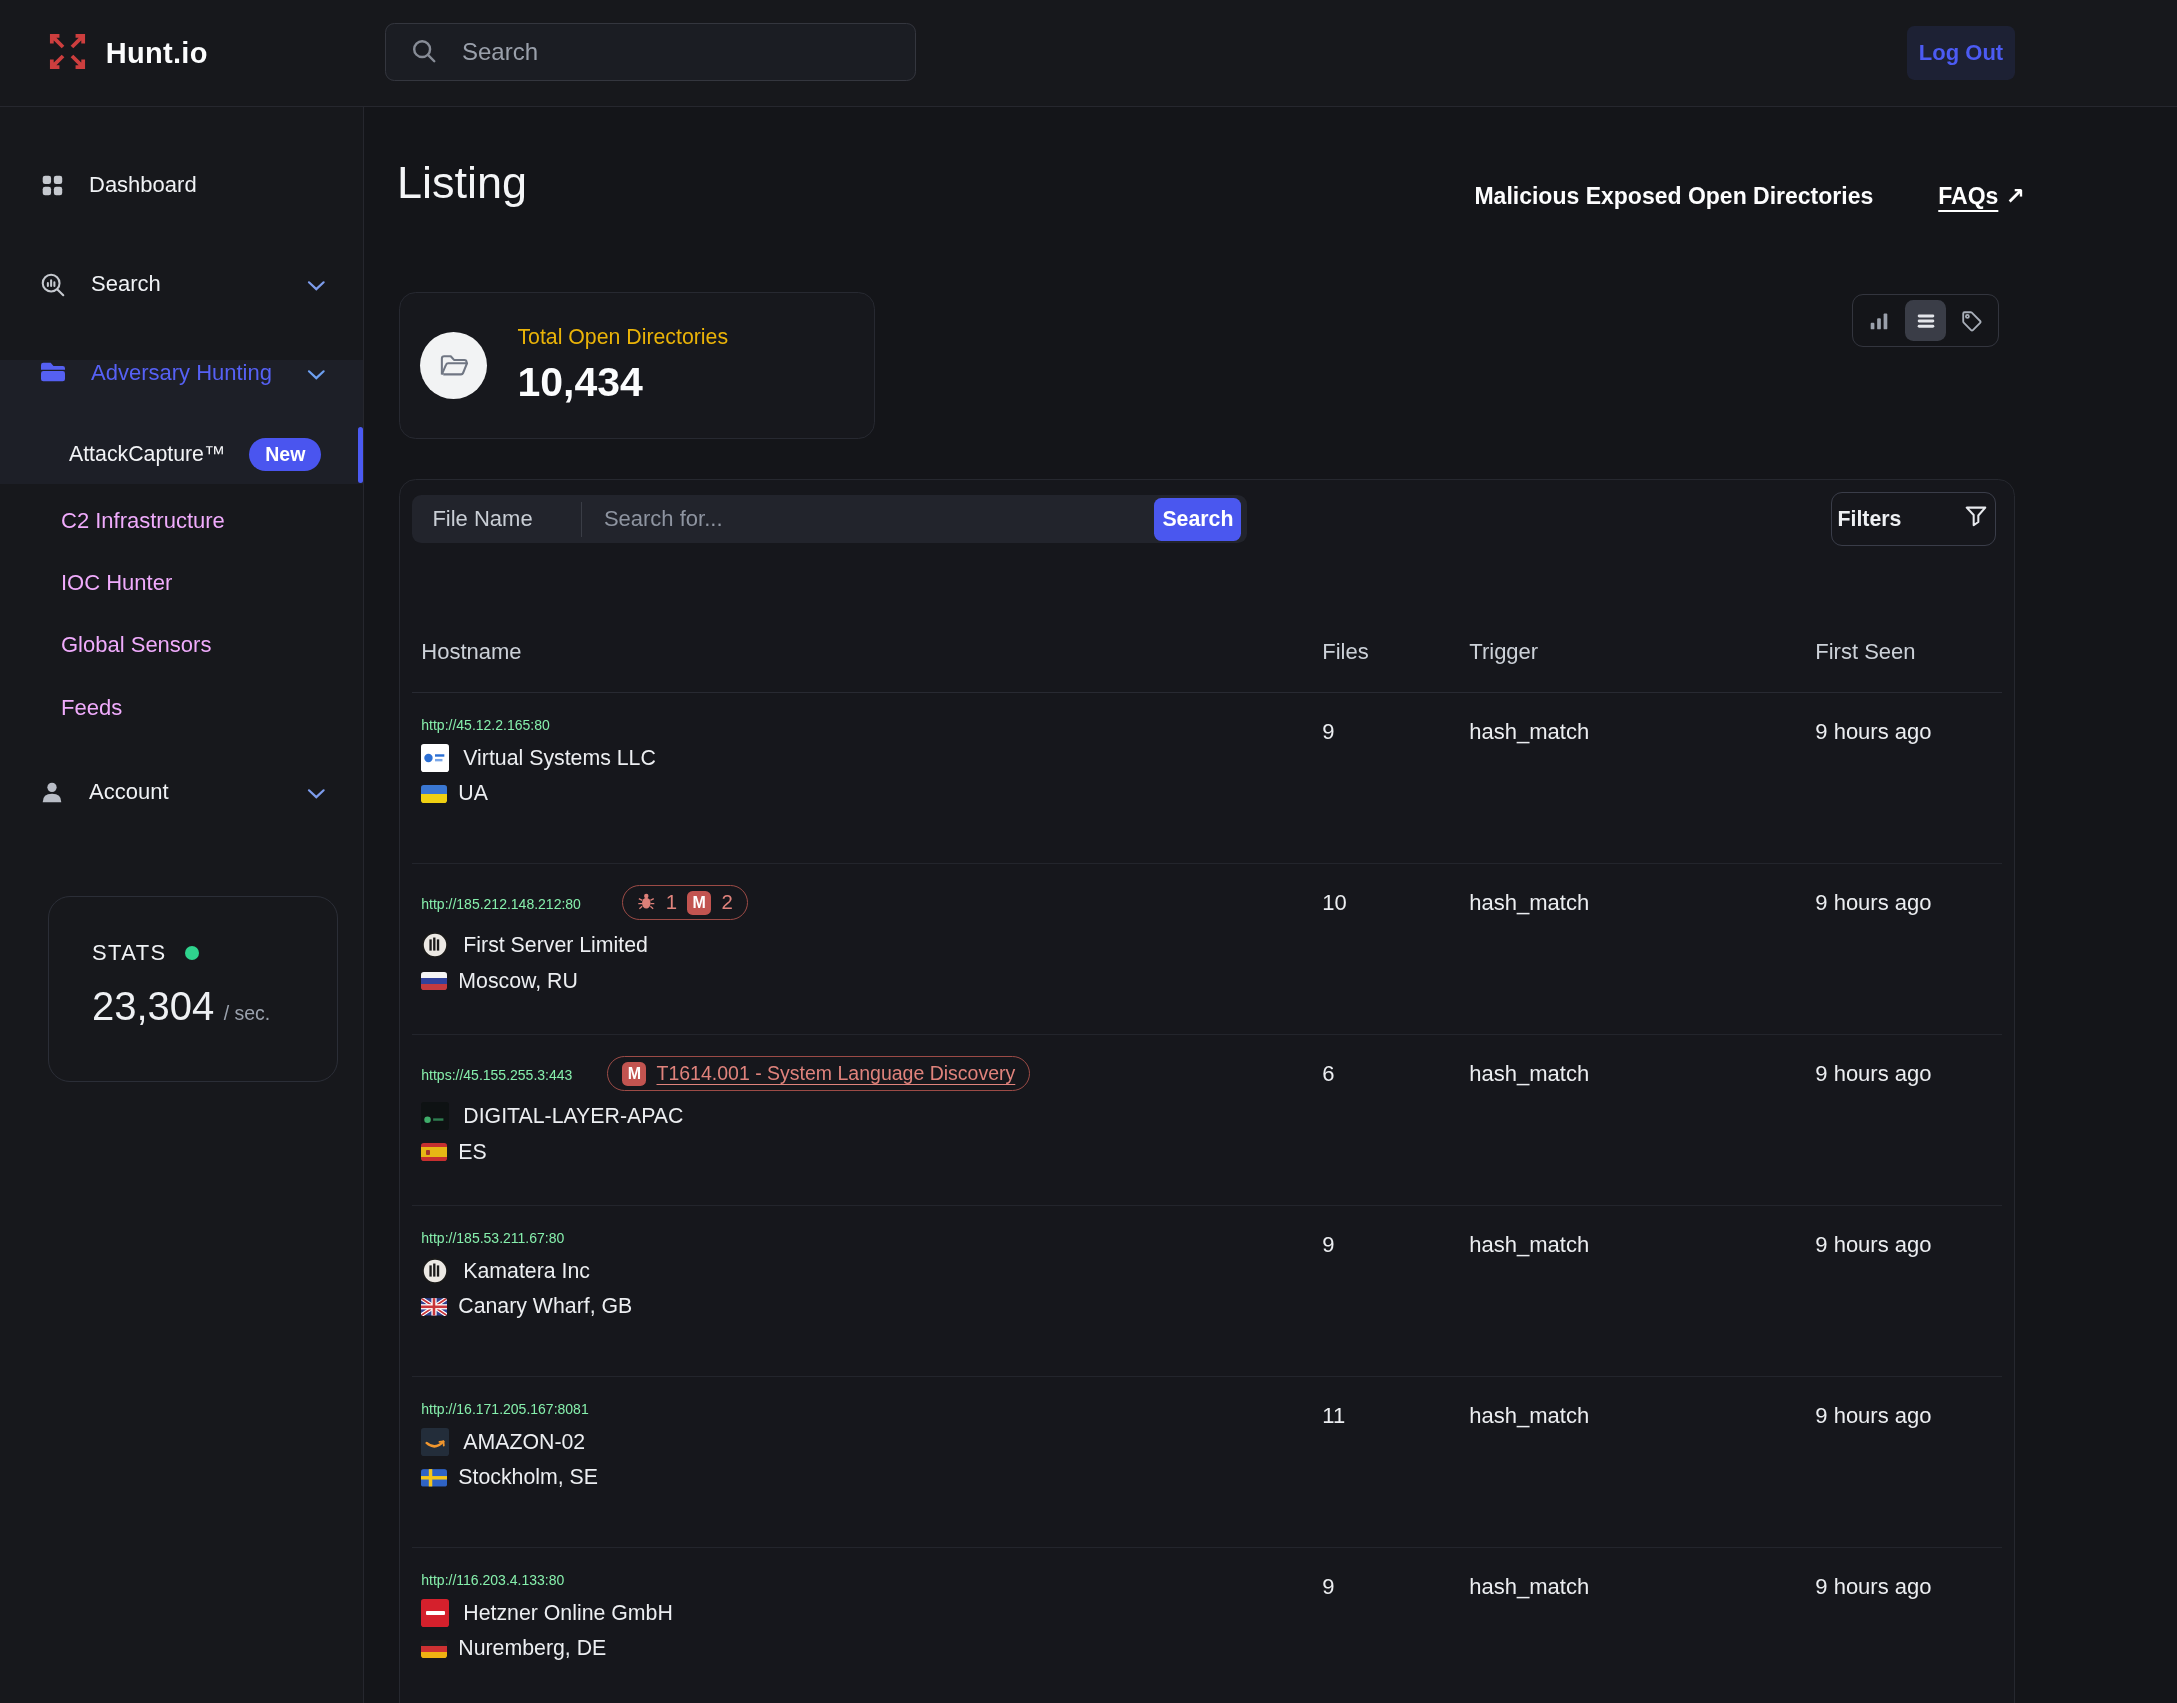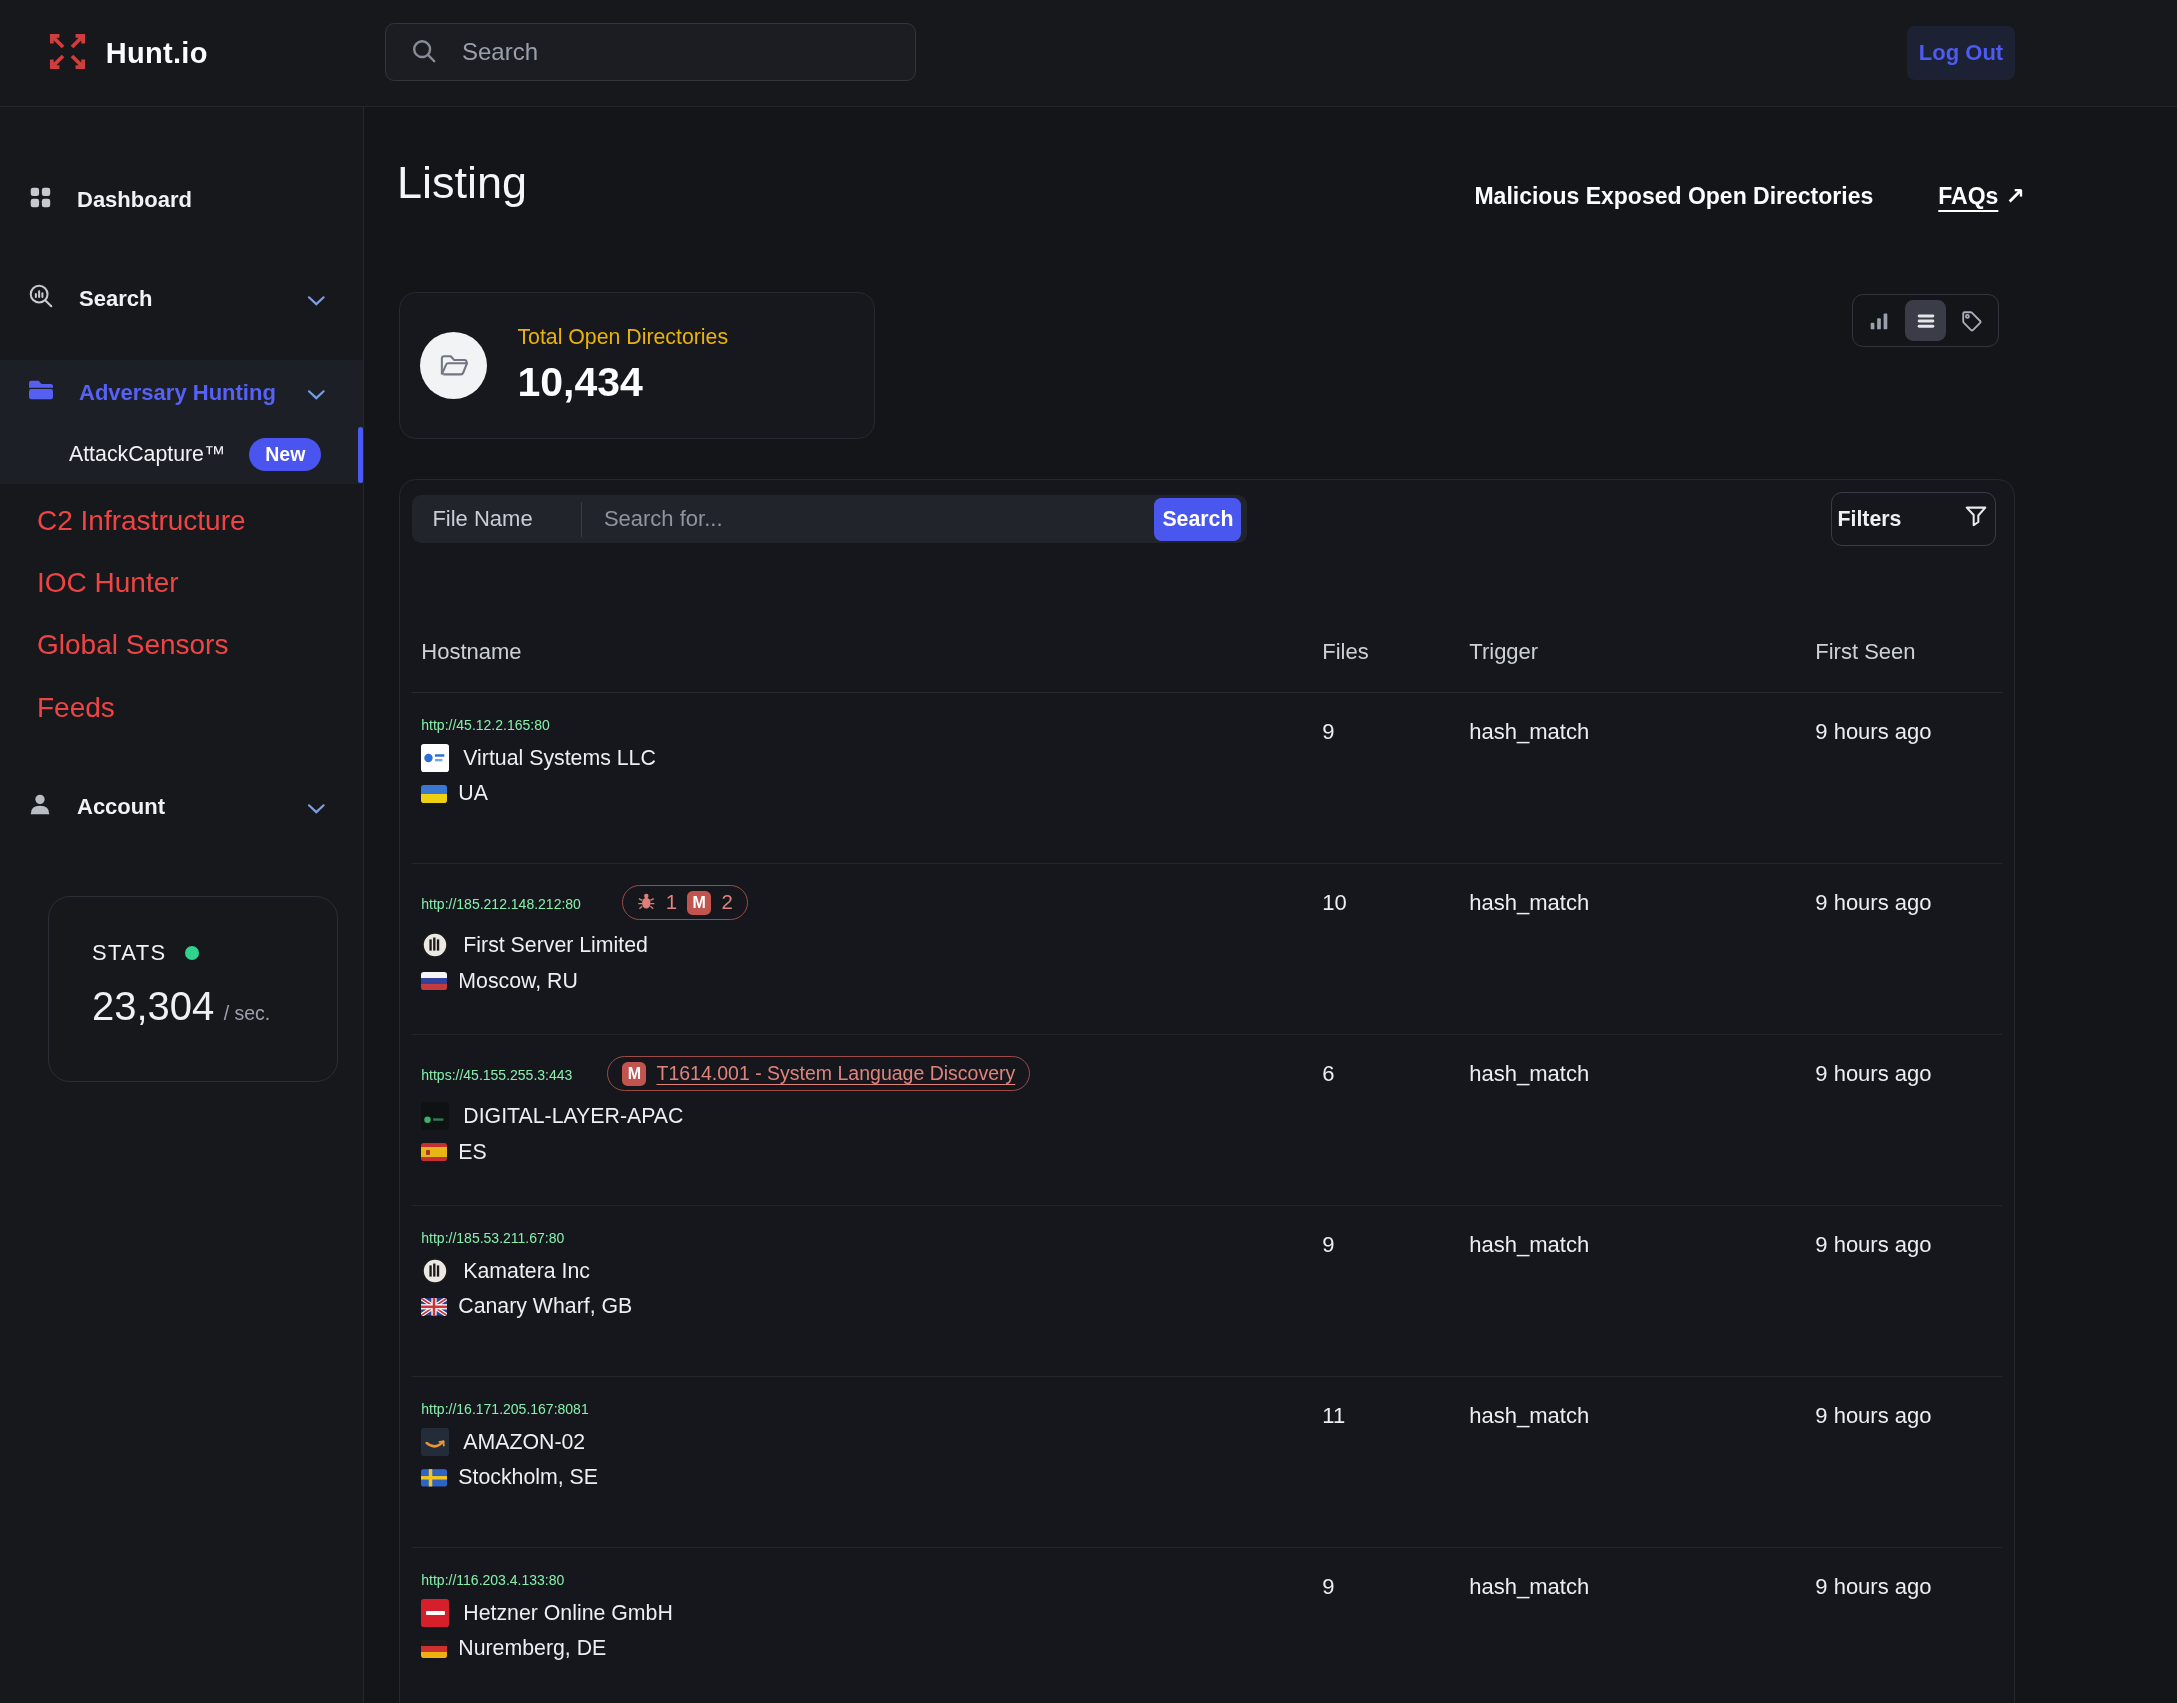--- a/index.html
+++ b/index.html
@@ -21,30 +21,30 @@
     padding:0 24px;box-sizing:border-box}
   .topsearch input{flex:1;background:none;border:none;outline:none;color:#dfe2e7;font-size:24px;font-family:inherit}
   .topsearch input::placeholder{color:#9aa0ab}
   .logout{position:absolute;right:162px;top:26px;width:108px;height:54px;background:#1d2134;
     border:none;border-radius:7.4px;color:#4c5bf3;font-size:22px;font-weight:700}
 
   
   .shell{display:flex;height:1597px}
   .sidebar{width:364px;flex-shrink:0;background:#17181c;border-right:0.9px solid #26272e;
     box-sizing:border-box;padding-top:65px;position:relative}
-  .nav-item{height:56px;display:flex;align-items:center;gap:24px;padding-left:27px;padding-right:37px;
-    font-size:22px;font-weight:700;color:#f0f2f5}
+  .nav-item{height:56px;display:flex;gap:24px;padding-left:39px;padding-right:37px;
+    font-size:22px;font-weight:400;color:#f0f2f5}
   .nav-item .chev{margin-left:auto}
   .si-search{margin-top:43px}
   .nav-group{margin-top:33px;background:#1d1f27;position:relative}
   .nav-group .nav-item{height:65px;color:#5661f5}
   .sub-active{height:59px;display:flex;align-items:center;gap:24px;padding-left:69px;font-size:21.3px;color:#f2f3f6}
   .active-bar{position:absolute;right:0;top:67px;width:4.6px;height:56px;background:#4b5af2;border-radius:2.8px}
   .new-badge{background:#4a55ef;color:#fff;font-size:19.5px;font-weight:700;padding:6.5px 16px;border-radius:927px;line-height:1}
-  .sub-item{height:52px;display:flex;align-items:center;padding-left:37px;font-size:28px;color:#ef4444}
+  .sub-item{height:52px;display:flex;align-items:center;padding-left:61px;font-size:22px;color:#f0abfc}
   .first-sub{margin-top:11px}
   .sub-item + .sub-item{margin-top:10.2px}
   .si-account{margin-top:45px}
   .stats-card{margin:61px 0 0 48px;width:290px;height:186px;border:0.9px solid #2b2e37;border-radius:22px;
     box-sizing:border-box;padding:43px 0 0 43px}
   .stats-head{display:flex;align-items:center;gap:18.6px;font-size:22px;letter-spacing:1.4px;color:#f0f2f5}
   .dot{width:14px;height:14px;border-radius:50%;background:#2fd38d}
   .stats-value{margin-top:18.6px;display:flex;align-items:baseline;gap:9.3px;font-size:40px;font-weight:500;color:#eef0f3}
   .stats-unit{font-size:19.5px;font-weight:400;color:#9aa1ad}
 

